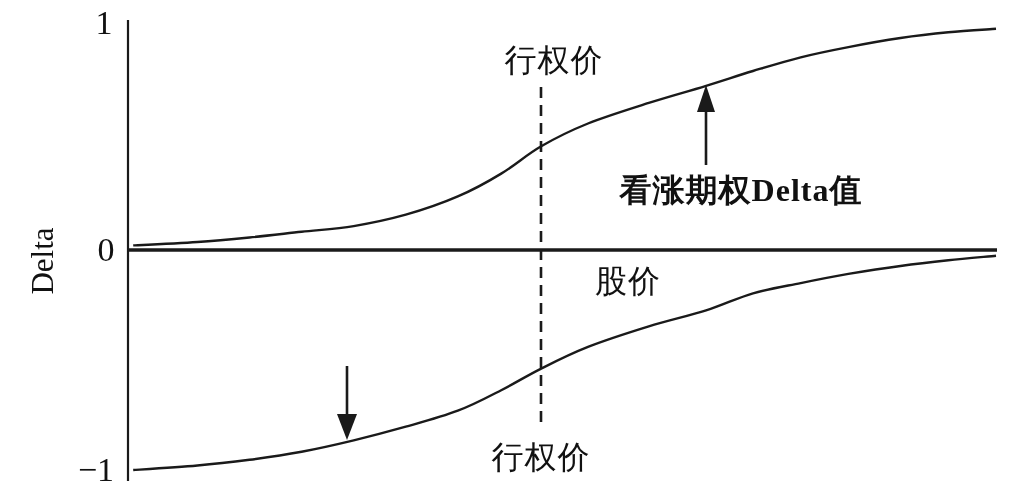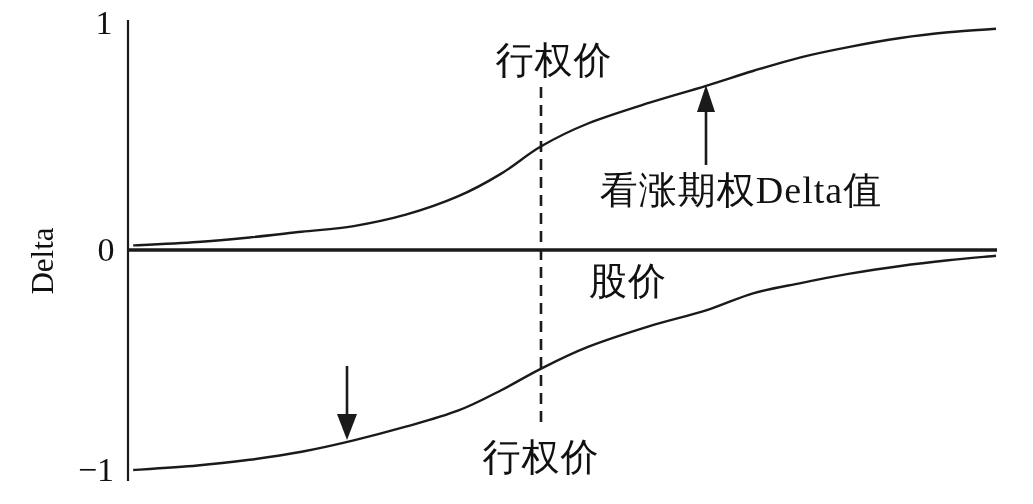--- a/index.html
+++ b/index.html
@@ -13,21 +13,21 @@
   }
   #plot-svg{position:absolute;left:0;top:0;}
   .lbl{
     position:absolute;
     transform:translate(-50%,-50%);
     white-space:nowrap;
     color:#111;
     line-height:1;
   }
   .tick{font-size:34px;}
-  .cjk{font-size:38px;letter-spacing:1px;}
+  .cjk{font-size:32px;letter-spacing:1px;}
   .ylab{
     font-size:31px;
     transform:translate(-50%,-50%) rotate(-90deg);
   }
 </style>
 </head>
 <body>
 
 <div id="figure">
 
@@ -57,15 +57,15 @@
   <div class="lbl tick" style="left:106px; top:250px;">0</div>
   <div class="lbl tick" style="left:96px; top:470px;">−1</div>
 
   <div class="lbl ylab" style="left:42px; top:261px;">Delta</div>
 
   <div class="lbl cjk" style="left:554px; top:60px;">行权价</div>
   <div class="lbl cjk" style="left:541px; top:457px;">行权价</div>
 
   <div class="lbl cjk" style="left:628px; top:281px;">股价</div>
 
-  <div class="lbl cjk" style="left:741px; top:190px;">看涨期权Delta值</div>
+  <div class="lbl cjk" style="left:741px; top:190px;font-weight:bold;">看涨期权Delta值</div>
 
 </div>
 
 </body></html>

